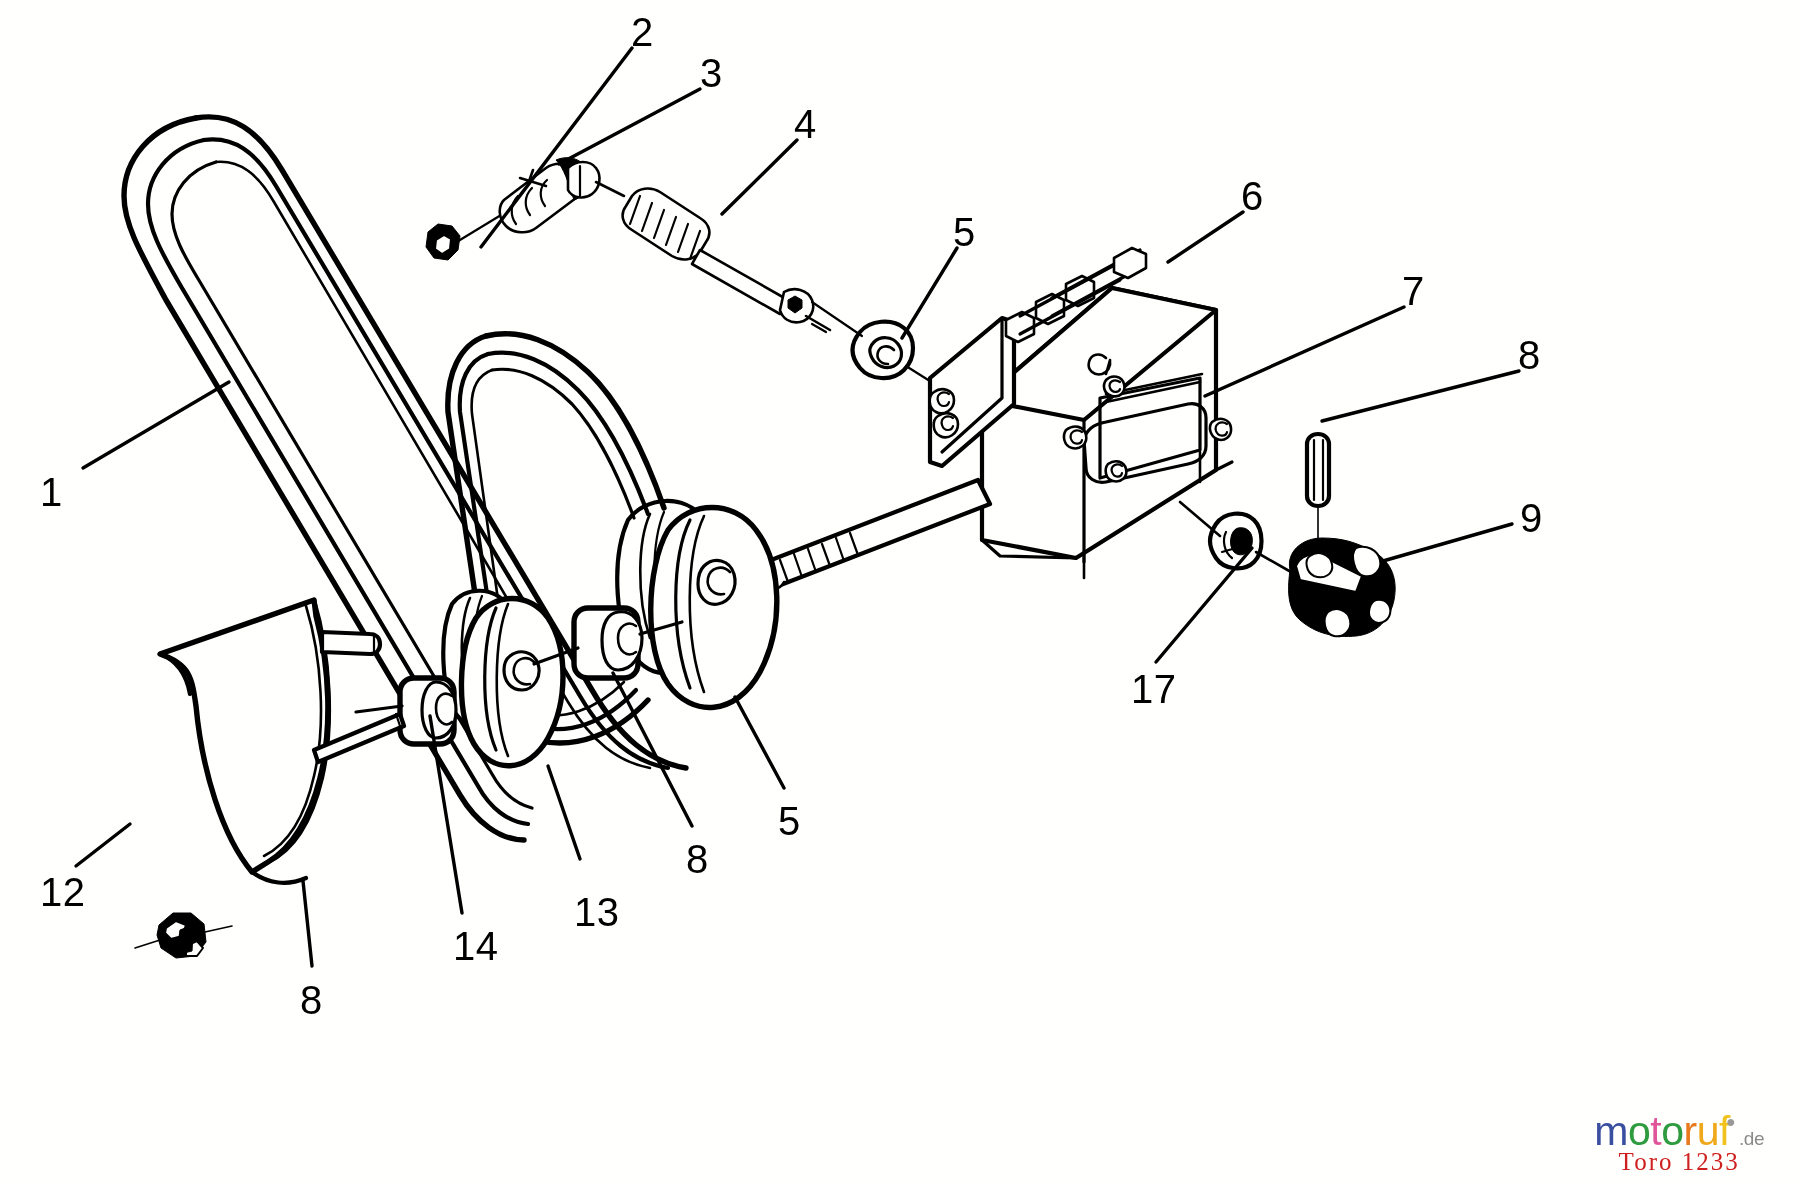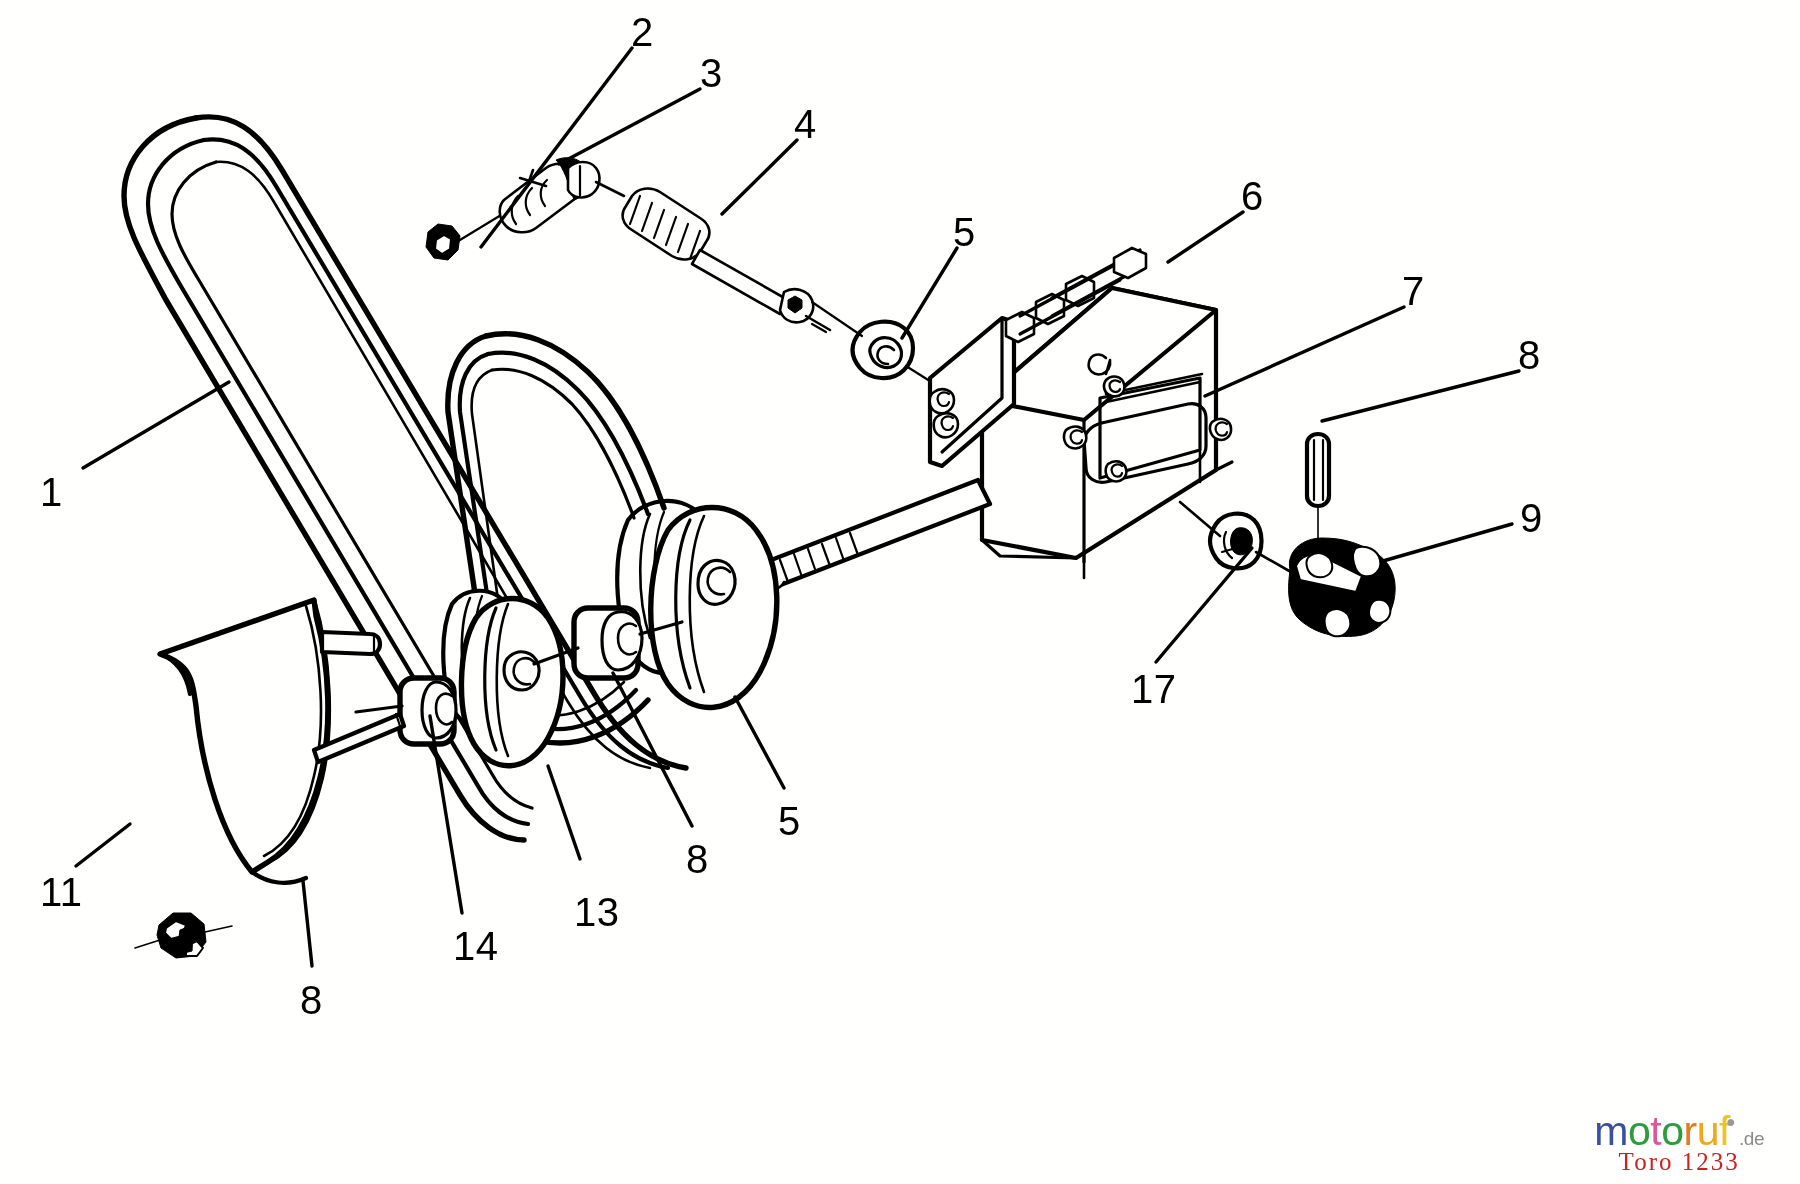--- a/index.html
+++ b/index.html
@@ -385,21 +385,21 @@
   <div class="callout-label" style="left:1241px;top:176px;">6</div>
   <div class="callout-label" style="left:1402px;top:271px;">7</div>
   <div class="callout-label" style="left:1518px;top:335px;">8</div>
   <div class="callout-label" style="left:1520px;top:498px;">9</div>
   <div class="callout-label" style="left:1131px;top:669px;">17</div>
   <div class="callout-label" style="left:778px; top:801px;">5</div>
   <div class="callout-label" style="left:686px; top:839px;">8</div>
   <div class="callout-label" style="left:574px; top:892px;">13</div>
   <div class="callout-label" style="left:453px; top:926px;">14</div>
   <div class="callout-label" style="left:300px; top:980px;">8</div>
-  <div class="callout-label" style="left:40px;  top:872px;">11</div>
+  <div class="callout-label" style="left:40px;  top:872px;">12</div>
 
   <div id="watermark">
     <div class="wm-word">
       <span style="color: rgb(59, 79, 160);">m</span><span style="color: rgb(47, 155, 63);">o</span><span style="color: rgb(224, 85, 154);">t</span><span style="color: rgb(47, 155, 63);">o</span><span style="color: rgb(232, 121, 28);">r</span><span style="color: rgb(240, 168, 27);">u</span><span style="color: rgb(242, 194, 28);">f</span><span class="wm-dot">●</span><span class="wm-suffix" style="color: rgb(138, 138, 138); font-size: 19px;">.de</span>
     </div>
     <div class="wm-sub">Toro 1233</div>
   </div>
 
 </div>
 

